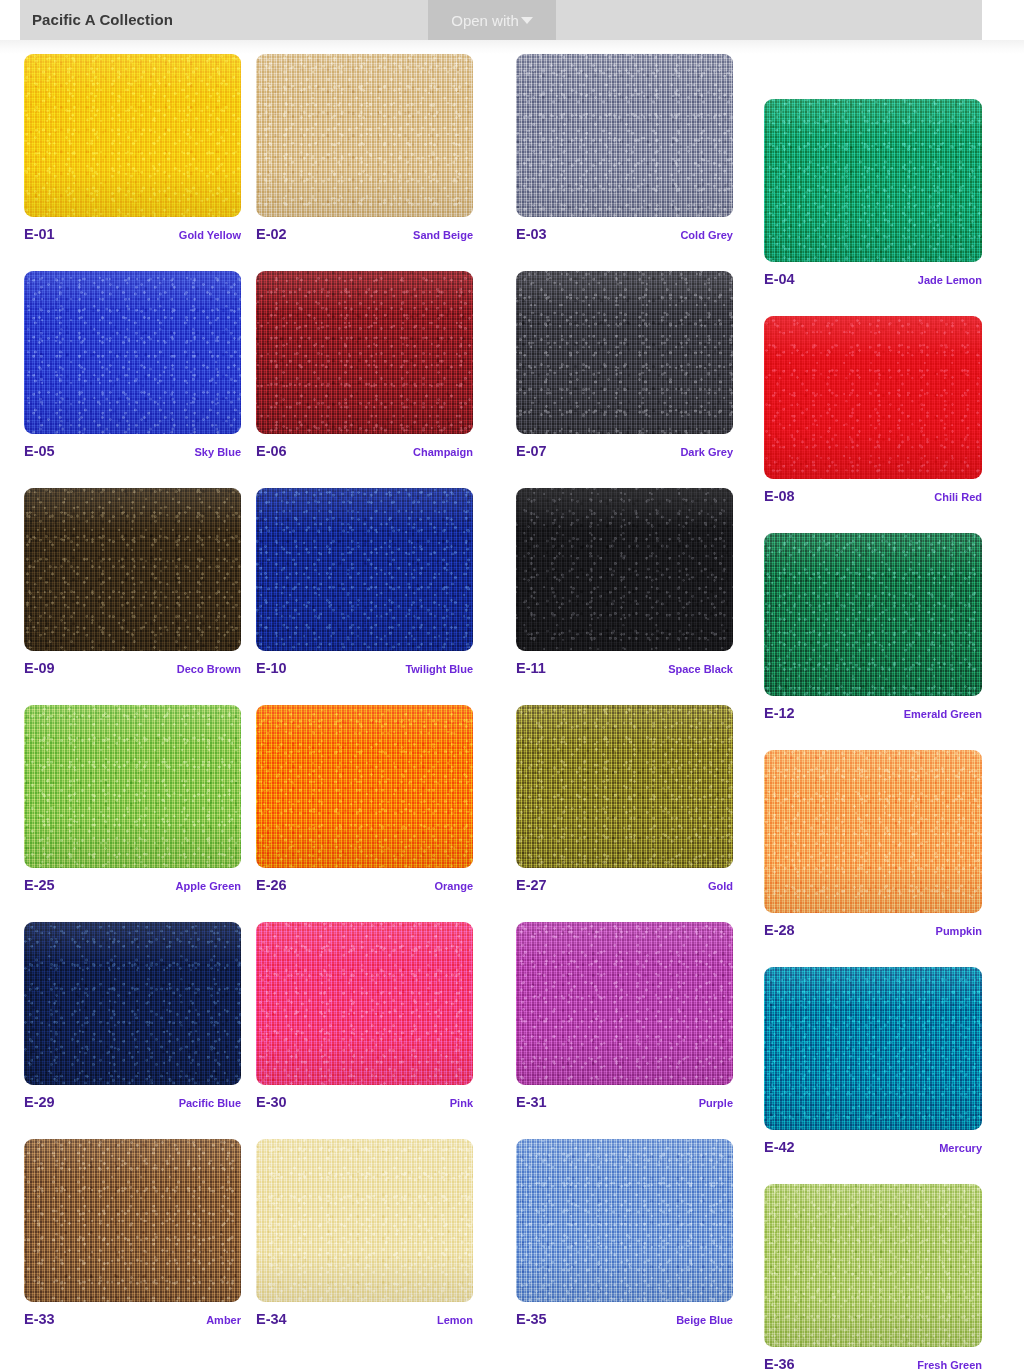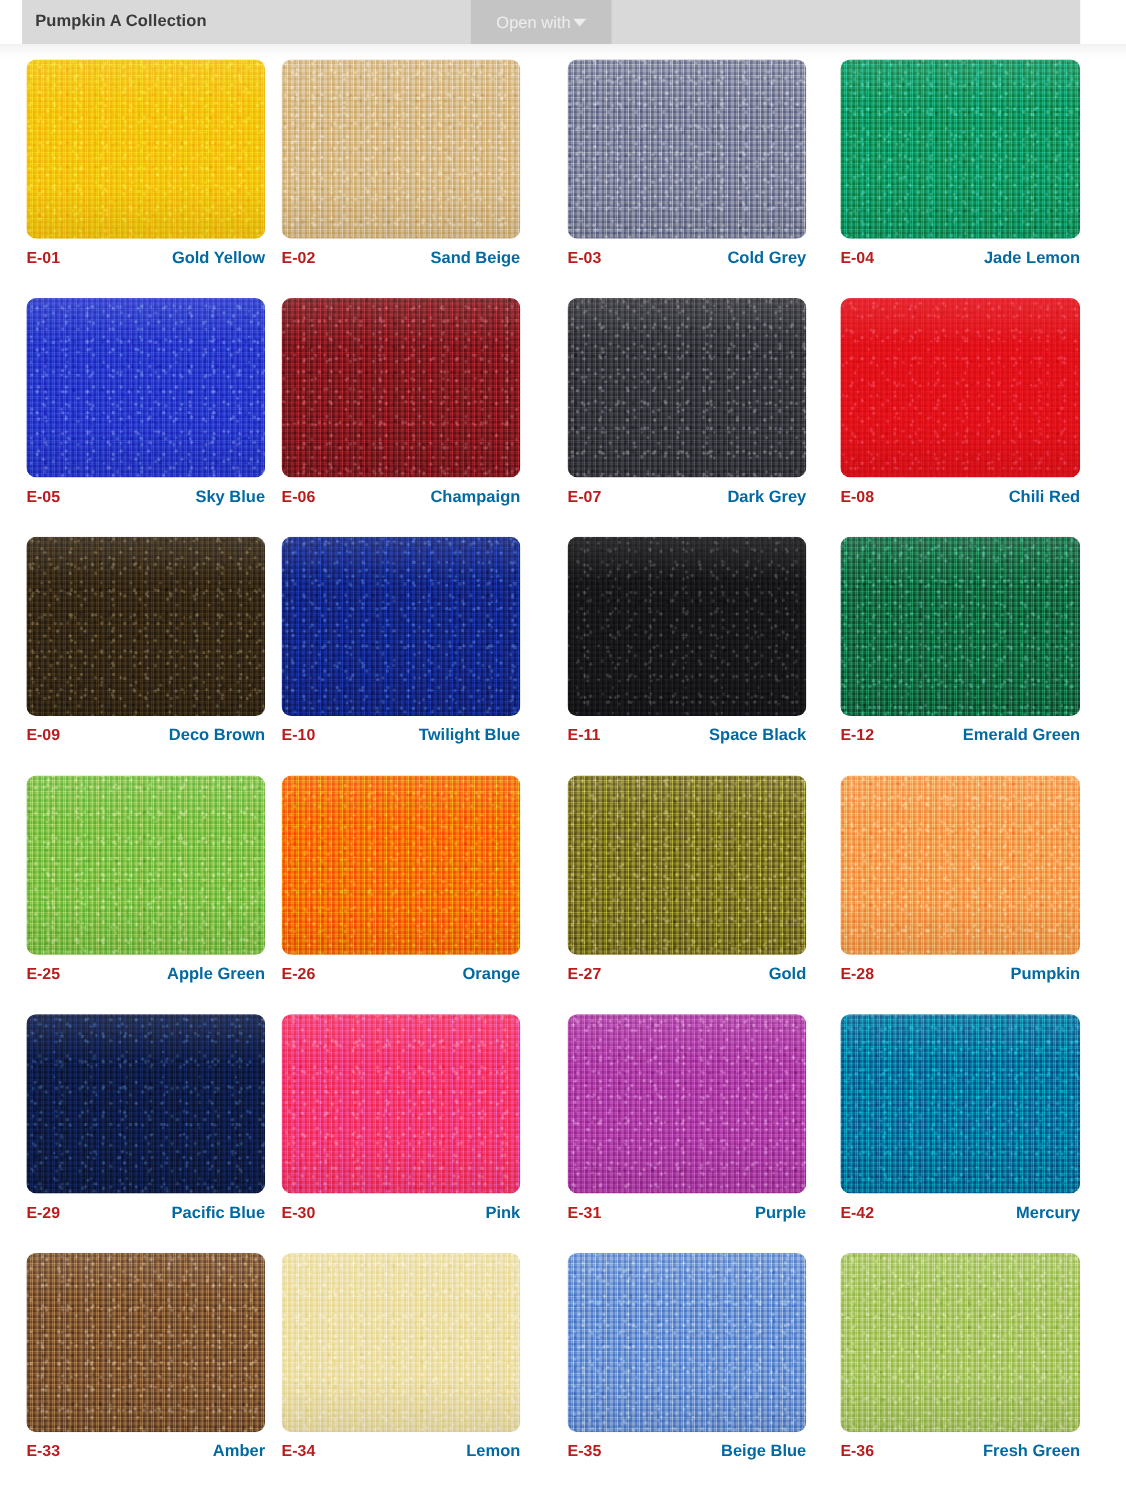--- a/index.html
+++ b/index.html
@@ -83,21 +83,21 @@
     height: 217px;
   }
   .cell {
     position: absolute;
     top: 0;
     width: 217px;
   }
   .cell.c0 { left: 24px; }
   .cell.c1 { left: 256px; }
   .cell.c2 { left: 516px; }
-  .cell.c3 { left: 764px; }
+  .cell.c3 { left: 764px; margin-top: 45px; }
   .cell.c3 .swatch { width: 218px; }
   .cell.c3 .cap { width: 218px; }
 
   .swatch {
     position: relative;
     width: 217px;
     height: 163px;
     border-radius: 9px;
     overflow: hidden;
     background-clip: padding-box;
@@ -156,35 +156,35 @@
     top: 172px;
     left: 0;
     width: 217px;
     display: flex;
     justify-content: space-between;
     align-items: baseline;
   }
   .code {
     font-size: 14.5px;
     font-weight: bold;
-    color: #b91c1c;
+    color: #4c1d95;
     white-space: nowrap;
   }
   .name {
-    font-size: 15px;
+    font-size: 11px;
     font-weight: bold;
-    color: #0369a1;
+    color: #6d28d9;
     white-space: nowrap;
   }
 </style>
 </head>
 <body>
 
 <div class="header-bar">
-  <div class="header-title">Pumpkin A Collection</div>
+  <div class="header-title">Pacific A Collection</div>
 </div>
 
 <div class="open-with-btn">
   <span class="open-with-label">Open with</span>
   <span class="caret-down"></span>
 </div>
 
 <div class="header-shade"></div>
 
 <div class="grid" id="grid">

